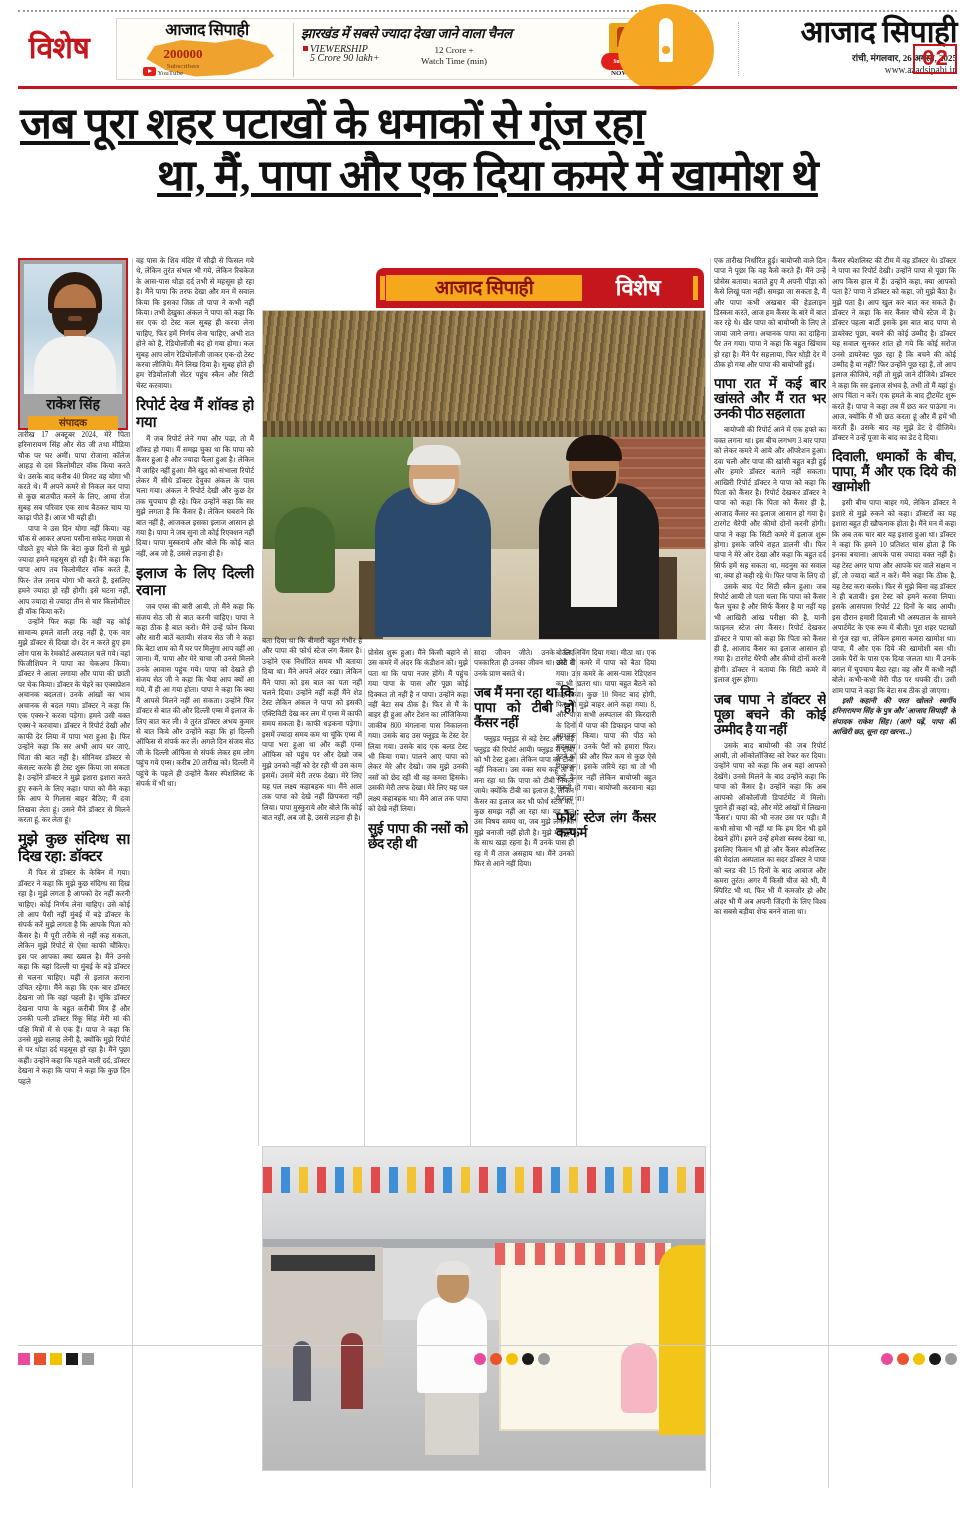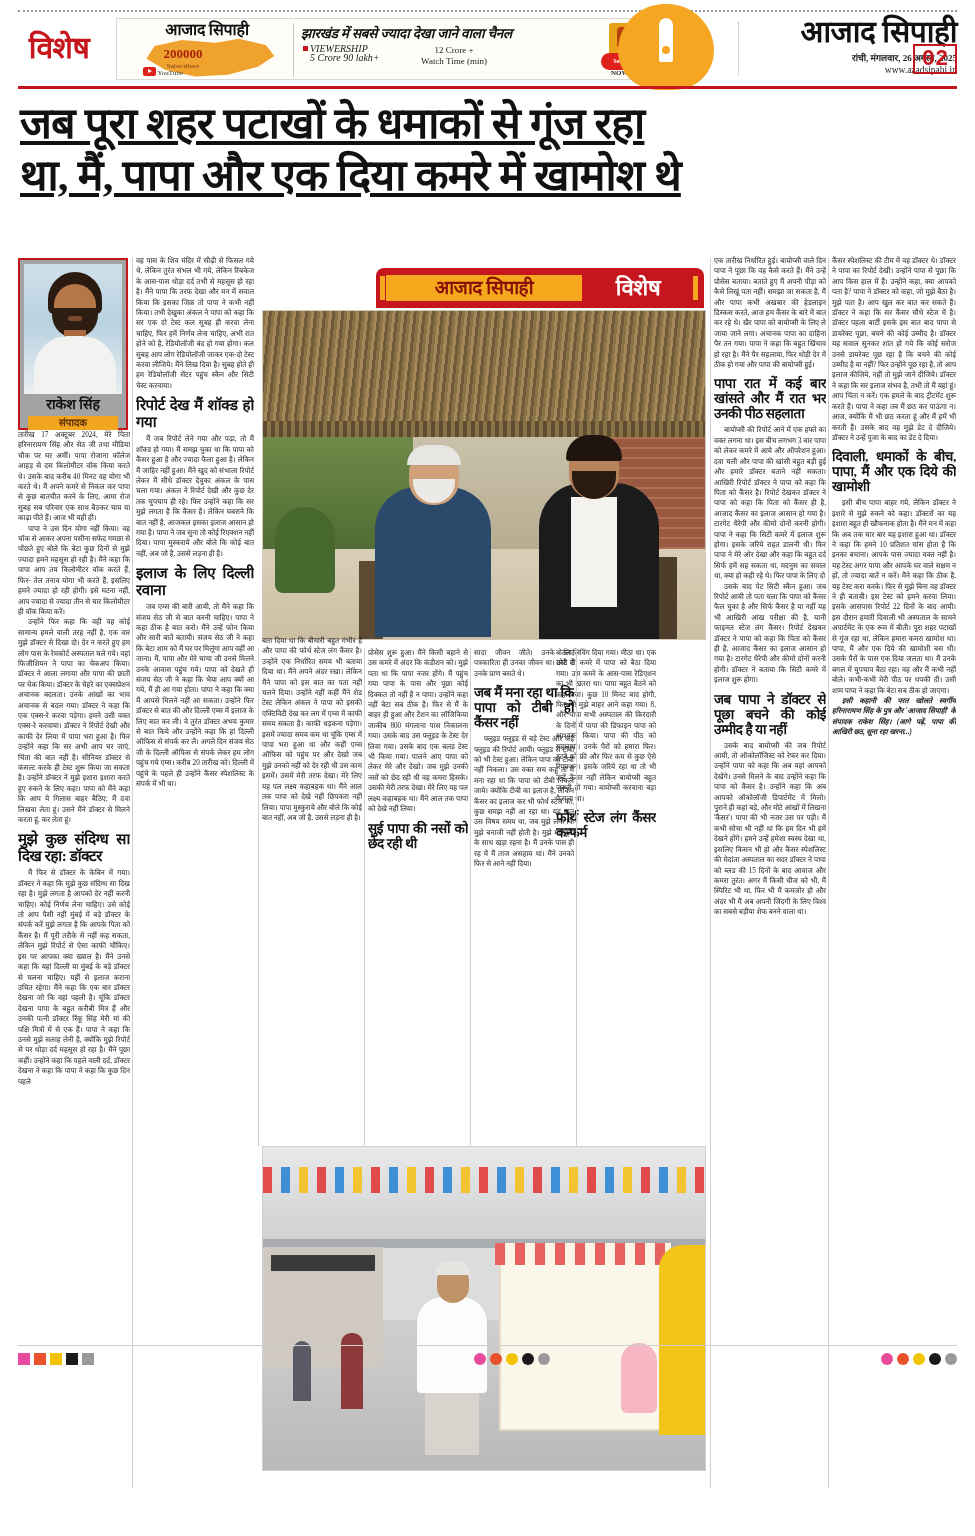--- a/index.html
+++ b/index.html
@@ -109,21 +109,21 @@
   .hdr-rule {
     position:absolute; top:86px; left:18px; right:18px; height:3px; background:#c4161c;
   }
 
   
   .headline {
     position:absolute; top:98px; left:20px; right:20px;
     font-size:43px; font-weight:bold; color:#111;
     line-height:52px; text-align:left; letter-spacing:-0.8px;text-decoration:underline;
   }
-  .headline .l2 { display:block; }
+  .headline .l2 { display:block;text-align:center; }
 
   
   .author-box {
     position:absolute; left:18px; top:258px; width:110px; height:172px;
     border:2px solid #c4161c; background:#a3a3a3; padding:4px;
   }
   .author-photo {
     width:100%; height:130px;
     background: linear-gradient(#cfe0ea 0%, #b9d2e0 45%, #e9eef1 100%);
     position:relative; overflow:hidden;

